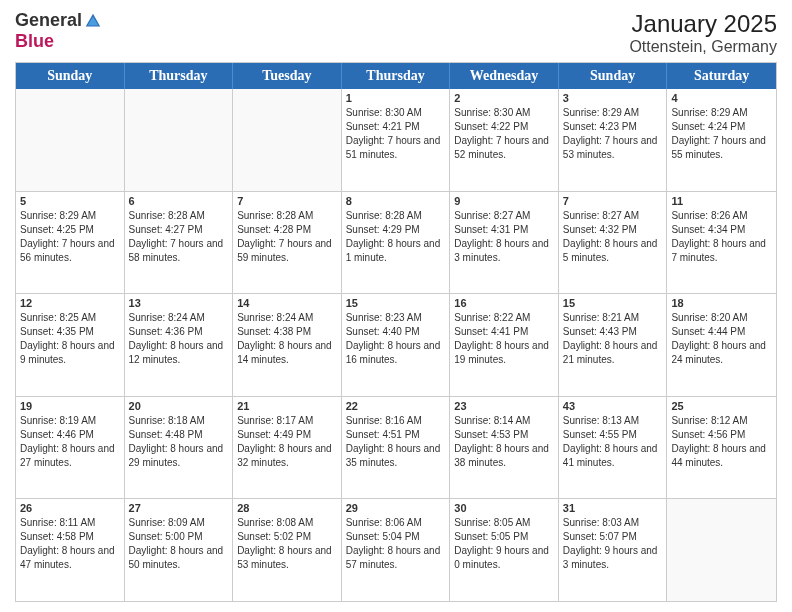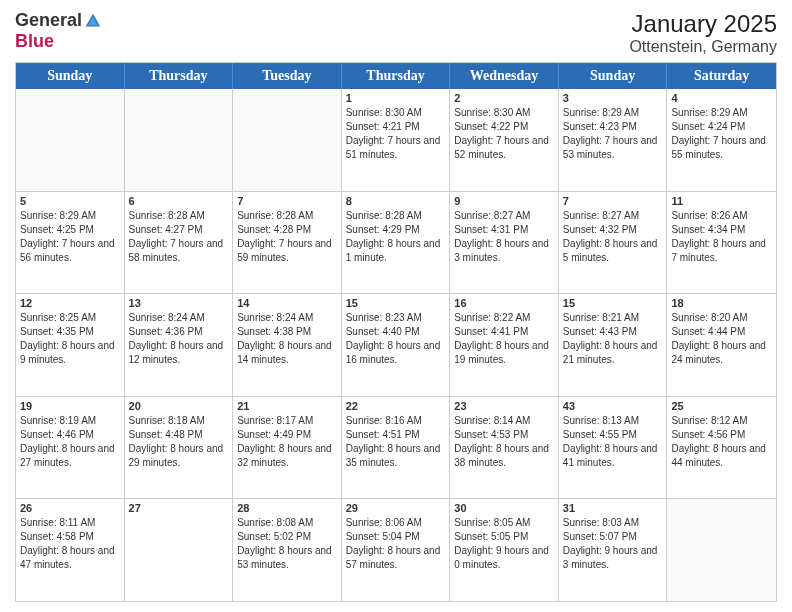--- a/index.html
+++ b/index.html
@@ -262,20 +262,21 @@
             <div class="cell-info">Sunrise: 8:12 AM<br>Sunset: 4:56 PM<br>Daylight: 8 hours and 44 minutes.</div>
           </div>
         </div>
         <div class="cal-row">
           <div class="cal-cell">
             <span class="day-num">26</span>
             <div class="cell-info">Sunrise: 8:11 AM<br>Sunset: 4:58 PM<br>Daylight: 8 hours and 47 minutes.</div>
           </div>
           <div class="cal-cell">
             <span class="day-num">27</span>
+            <div class="cell-info">Sunrise: 8:09 AM<br>Sunset: 5:00 PM<br>Daylight: 8 hours and 50 minutes.</div>
           </div>
           <div class="cal-cell">
             <span class="day-num">28</span>
             <div class="cell-info">Sunrise: 8:08 AM<br>Sunset: 5:02 PM<br>Daylight: 8 hours and 53 minutes.</div>
           </div>
           <div class="cal-cell">
             <span class="day-num">29</span>
             <div class="cell-info">Sunrise: 8:06 AM<br>Sunset: 5:04 PM<br>Daylight: 8 hours and 57 minutes.</div>
           </div>
           <div class="cal-cell">

